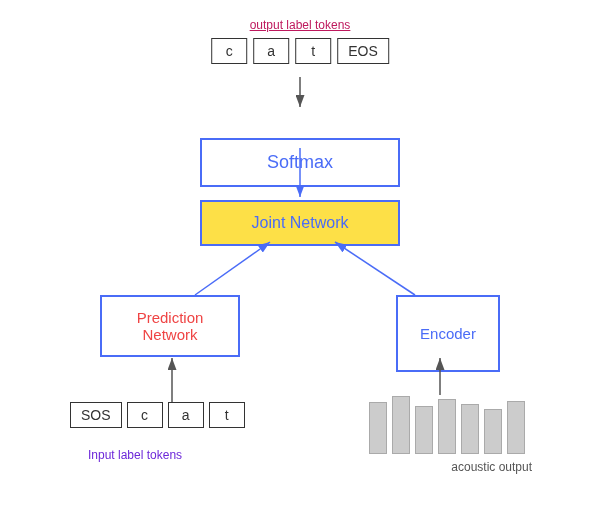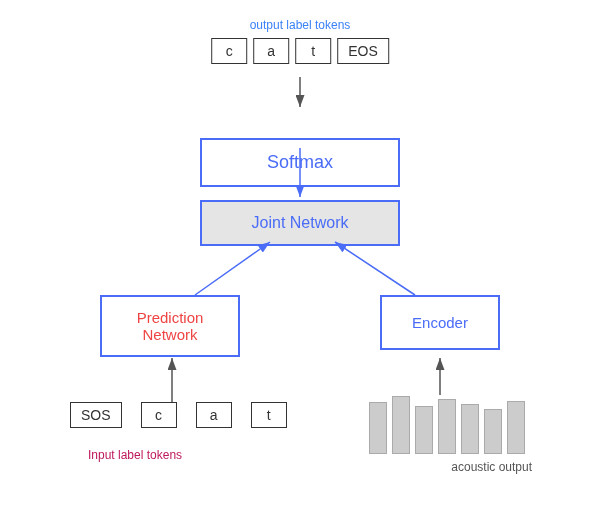--- a/index.html
+++ b/index.html
@@ -17,22 +17,23 @@
       height: 522px;
     }
 
     
     .output-label {
       position: absolute;
       top: 18px;
       left: 50%;
       transform: translateX(-50%);
       font-size: 12px;
-      color: #3b82f6;
+      color: #be185d;
       white-space: nowrap;
+      text-decoration: underline;
     }
     .token-box {
       border: 1px solid #333;
       padding: 4px 10px;
       font-size: 14px;
       color: #333;
       background: #fff;
       min-width: 36px;
       text-align: center;
     }
@@ -67,21 +68,21 @@
     
     .joint-box {
       position: absolute;
       top: 200px;
       left: 50%;
       transform: translateX(-50%);
       border: 2px solid #4a6cf7;
       padding: 12px 40px;
       font-size: 16px;
       color: #4a6cf7;
-      background: #e5e5e5;
+      background: #fde047;
       white-space: nowrap;
       min-width: 200px;
       text-align: center;
     }
 
     
     .prediction-box {
       position: absolute;
       top: 295px;
       left: 100px;
@@ -93,44 +94,44 @@
       text-align: center;
       width: 140px;
     }
 
     
     .encoder-box {
       position: absolute;
       top: 295px;
       right: 100px;
       border: 2px solid #4a6cf7;
-      padding: 17px 16px;
+      padding: 28px 16px;
       font-size: 15px;
       color: #4a6cf7;
       background: #fff;
       text-align: center;
-      width: 120px;
+      width: 104px;
     }
 
     
     .input-tokens {
       position: absolute;
       top: 402px;
       left: 70px;
       display: flex;
-      gap: 19px;
+      gap: 5px;
     }
 
     
     .input-label {
       position: absolute;
       top: 448px;
       left: 88px;
       font-size: 12px;
-      color: #be185d;
+      color: #6d28d9;
     }
 
     
     .acoustic-frames {
       position: absolute;
       top: 396px;
       right: 75px;
       display: flex;
       gap: 5px;
       align-items: flex-end;

